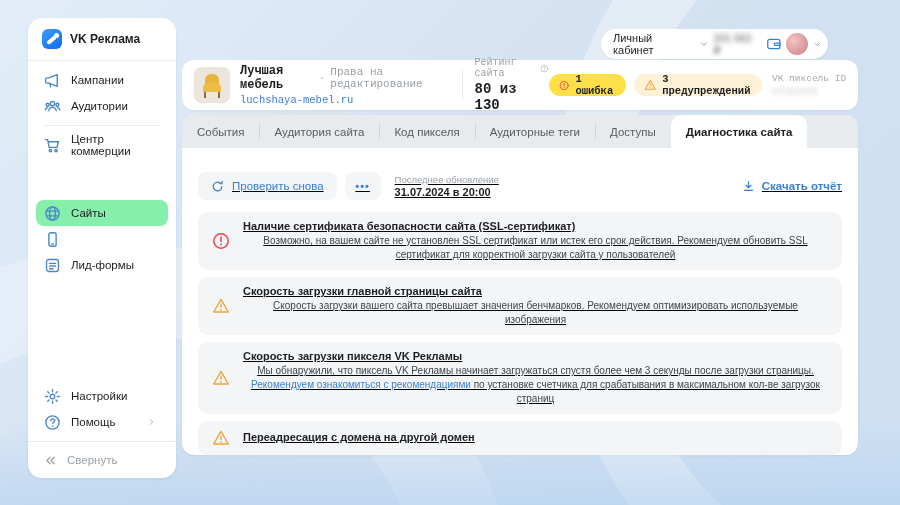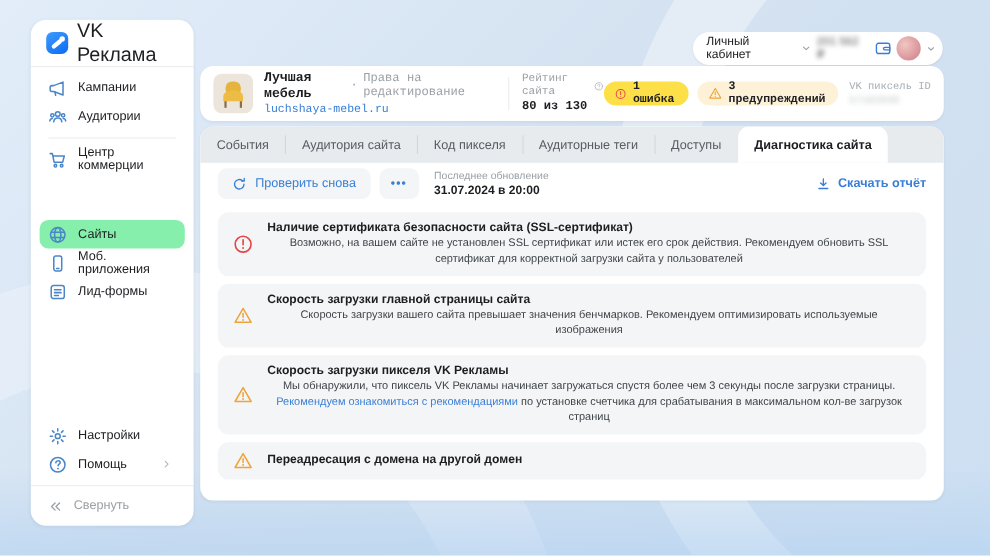--- a/index.html
+++ b/index.html
@@ -17,73 +17,73 @@
   
   .sidebar { position:absolute; left:28px; top:18px; width:148px; height:460px; background:#fff;
              border-radius:14px; box-shadow:0 1px 3px rgba(30,60,90,.08); display:flex; flex-direction:column; z-index:2; }
   .logo-row { height:42px; display:flex; align-items:center; gap:8px; padding:0 14px; }
   .logo-badge { width:20px; height:20px; border-radius:6px; background:linear-gradient(145deg,#3e9bff,#0b6cf0);
                 position:relative; flex:0 0 20px; }
   .logo-badge::after { content:''; position:absolute; left:4px; top:9px; width:11px; height:3.5px; border-radius:2px;
                 background:#fff; transform:rotate(-40deg); }
   .logo-badge::before { content:''; position:absolute; right:3.5px; top:3.5px; width:5px; height:5px; border-radius:50%;
                 background:#fff; }
-  .logo-text { font-size:18px; font-weight:normal; color:#1c1e21; }
+  .logo-text { font-size:12px; font-weight:bold; color:#1c1e21; }
   .side-div { height:1px; background:#ebedf0; }
   .nav { padding:6px 8px 0 8px; display:flex; flex-direction:column; }
   .nav-item { height:26px; display:flex; align-items:center; gap:10px; padding:0 8px; border-radius:8px;
               font-size:11.5px; color:#1c1e21; cursor:pointer; }
   .nav-item.active { background:#86efac;margin-top:42px; }
   .nav-item svg { flex:0 0 17px; }
   .nav-sep { height:1px; background:#ebedf0; margin:6px 8px; }
   .bottom-group { margin-top:auto; padding:0 8px 0 8px; }
   .chev-right { margin-left:auto; color:#b1b6bc; }
   .collapse-row { height:36px; display:flex; align-items:center; gap:10px; padding:0 16px; font-size:11.5px; color:#9aa0a6; cursor:pointer; }
   .icon-blue { color:#4a86c8; }
   .icon-gray { color:#9aa0a6; }
 
   
-  .topbar { position:absolute; left:630px; top:29px; width:227px; height:30px; background:#fff; border-radius:16px;
+  .topbar { position:absolute; left:601px; top:29px; width:227px; height:30px; background:#fff; border-radius:16px;
             display:flex; align-items:center; padding:0 6px 0 12px; gap:5px; box-shadow:0 1px 2px rgba(30,60,90,.08); z-index:2;}
   .cab-label { font-size:11px; color:#1c1e21; }
   .blurred { filter:blur(2.6px); opacity:.55; user-select:none; }
   .balance { font-size:10.5px; font-weight:bold; color:#2a2c2f; margin-left:auto; }
   .avatar { width:22px; height:22px; border-radius:50%;
             background:radial-gradient(circle at 35% 35%, #f2c6c2, #d89298 70%, #c87f8a); flex:0 0 22px; }
 
   
   .header-card { position:absolute; left:182px; top:60px; width:676px; height:50px; background:#fff; border-radius:12px;
                  display:flex; align-items:center; padding:0 12px; box-shadow:0 1px 2px rgba(30,60,90,.05); z-index:2;font-family:Liberation Mono, monospace; }
   .thumb { width:36px; height:36px; border-radius:8px; background:#efe8df; overflow:hidden; flex:0 0 36px; }
   .site-block { margin-left:10px; display:flex; flex-direction:column; gap:2px; }
   .site-row { display:flex; align-items:center; gap:5px; }
   .site-name { font-size:12px; font-weight:bold; color:#1c1e21; }
   .site-sep, .site-rights { font-size:11px; color:#9aa0a6; }
   .site-url { font-size:10.5px; color:#3a7fd5; cursor:pointer; }
   .vdiv { width:1px; height:30px; background:#ebedf0; margin:0 12px; }
   .rating-block { display:flex; flex-direction:column; gap:2px; }
   .rating-label { font-size:10px; color:#9aa0a6; display:flex; align-items:center; gap:4px; }
-  .rating-value { font-size:11px; font-weight:bold; color:#1c1e21; }
+  .rating-value { font-size:14px; font-weight:bold; color:#1c1e21; }
   .badges { margin-left:auto; display:flex; align-items:center; gap:8px; }
   .badge { height:22px; border-radius:12px; display:flex; align-items:center; gap:6px; padding:0 10px;
            font-size:10.5px; font-weight:bold; color:#1c1e21; cursor:pointer; }
   .badge.err { background:#fde047; }
   .badge.warn { background:#fdf2d8; }
   .pixel-block { display:flex; flex-direction:column; align-items:flex-start; gap:2px; margin-left:10px; width:74px; }
   .pixel-label { font-size:9.5px; color:#a6acb3; white-space:nowrap; }
   .pixel-id { font-size:9.5px; color:#8a9096; }
 
   
   .tabs-card { position:absolute; left:182px; top:115px; width:676px; height:340px; background:#fff; border-radius:12px;
                overflow:hidden; box-shadow:0 1px 3px rgba(30,60,90,.06); z-index:2; }
   .tab-strip { height:33px; background:#e8ebee; display:flex; align-items:stretch; }
   .tab { display:flex; align-items:center; padding:0 15px; font-size:11.5px; color:#585c62; position:relative; cursor:pointer; white-space:nowrap; }
   .tab.sep::before { content:''; position:absolute; left:0; top:8px; bottom:8px; width:1px; background:#d3d7dc; }
   .tab.active { background:#fff; border-radius:10px 10px 0 0; color:#1c1e21; font-weight:bold; }
-  .content { padding:5px 16px; }
+  .content { padding:24px 16px;text-decoration:underline; }
   .toolbar { display:flex; align-items:center; margin-bottom:12px; }
   .btn-check { display:flex; align-items:center; gap:8px; height:28px; padding:0 13px; background:#f3f5f7;
                border:none; border-radius:8px; color:#3a7fd5; font-size:11.5px; font-family:inherit; cursor:pointer; }
   .btn-more { height:28px; width:36px; background:#f3f5f7; border:none; border-radius:8px; color:#3a7fd5;
               font-size:11px; font-weight:bold; letter-spacing:1px; margin-left:8px; cursor:pointer; font-family:inherit; }
   .update-block { display:flex; flex-direction:column; gap:1px; margin-left:14px; }
   .update-label { font-size:9.5px; color:#9aa0a6; }
   .update-value { font-size:11px; font-weight:bold; color:#1c1e21; }
   .download { margin-left:auto; display:flex; align-items:center; gap:7px; color:#3a7fd5; font-size:11.5px;
               font-weight:bold; cursor:pointer; }
@@ -141,21 +141,20 @@
             <ellipse cx="8" cy="8" rx="2.7" ry="6.2"></ellipse>
             <path d="M2.3 5.8h11.4M2.3 10.2h11.4"></path>
           </svg>
         <span>Сайты</span>
       </div>
       <div class="nav-item">
         <svg class="icon-blue" width="17" height="17" viewBox="0 0 16 16" fill="none" stroke="currentColor" stroke-width="1.3" stroke-linecap="round">
             <rect x="4.6" y="1.6" width="6.8" height="12.8" rx="1.8"></rect>
             <path d="M7 12.3h2"></path>
           </svg>
-        <span>Моб. приложения</span>
       </div>
       <div class="nav-item">
         <svg class="icon-blue" width="17" height="17" viewBox="0 0 16 16" fill="none" stroke="currentColor" stroke-width="1.3" stroke-linecap="round">
             <rect x="2.4" y="2.4" width="11.2" height="11.2" rx="2"></rect>
             <path d="M5.2 6h5.6M5.2 8.5h5.6M5.2 11h3.4"></path>
           </svg>
         <span>Лид-формы</span>
       </div>
     </div>
 

